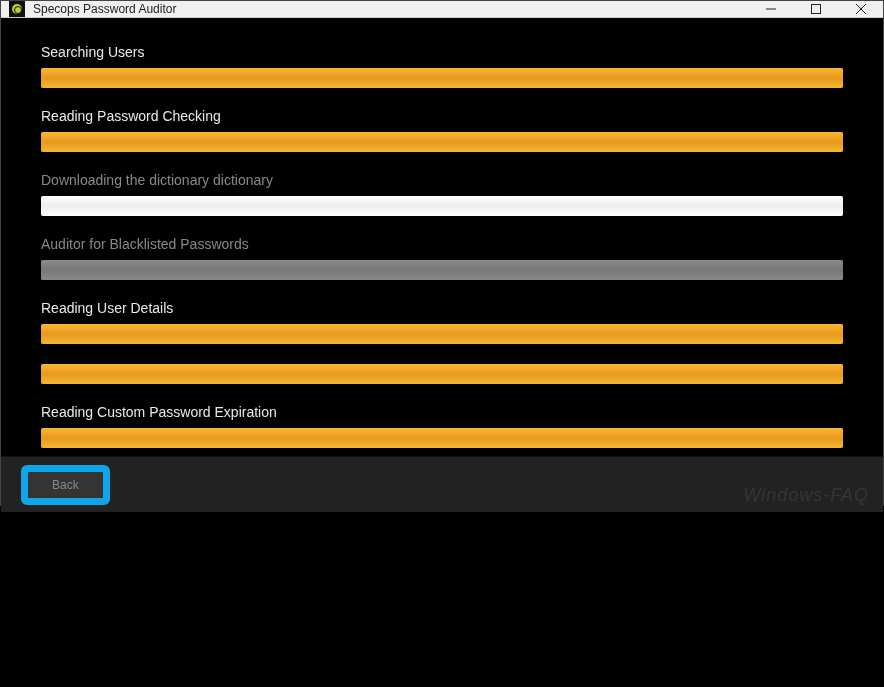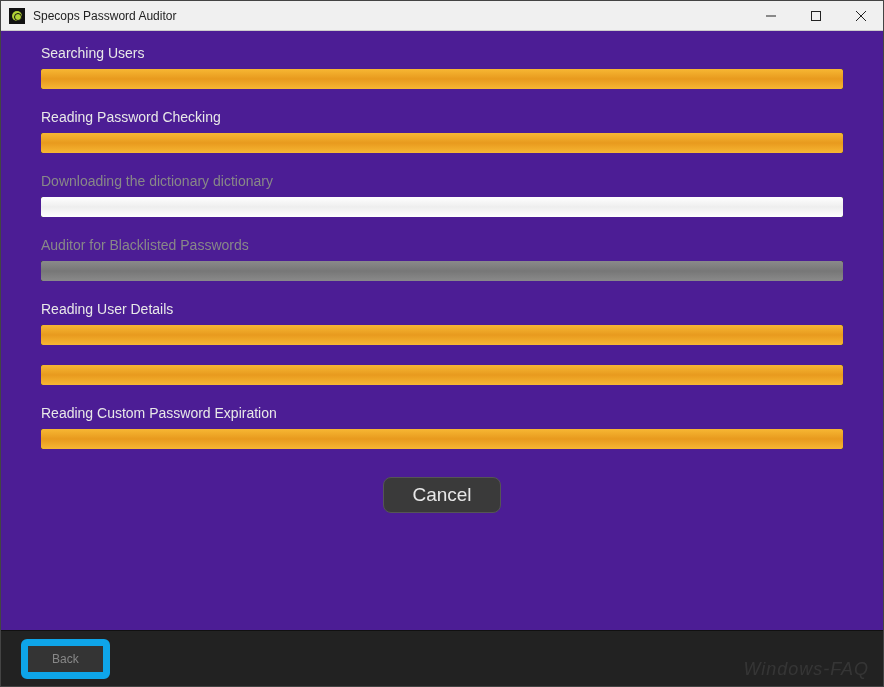--- a/index.html
+++ b/index.html
@@ -10,21 +10,21 @@
     body {
       font-family: "Segoe UI", Tahoma, sans-serif;
       background: #000;
       width: 884px;
       height: 687px;
       overflow: hidden;
       position: relative;
     }
     .window {
       width: 884px;
-      height: 687px;
+      height: 506px;
       background: #fff;
       border: 1px solid #444;
       display: flex;
       flex-direction: column;
     }
     .titlebar {
       height: 30px;
       background: #f0f0f0;
       display: flex;
       align-items: center;
@@ -75,23 +75,23 @@
       font-size: 14px;
       color: #222;
     }
     .titlebar-btn svg {
       stroke: #222;
       stroke-width: 1;
       fill: none;
     }
     .content {
       flex: 1;
-      background: #4c1d95;
-      position: relative;
-      padding: 14px 40px 0 40px;
+      background: #000000;
+      position: relative;
+      padding: 26px 40px 0 40px;
     }
     .task-row {
       margin-bottom: 20px;
     }
     .task-label {
       font-size: 14px;
       color: #e8e8e8;
       margin-bottom: 8px;
     }
     .task-label.inactive {

